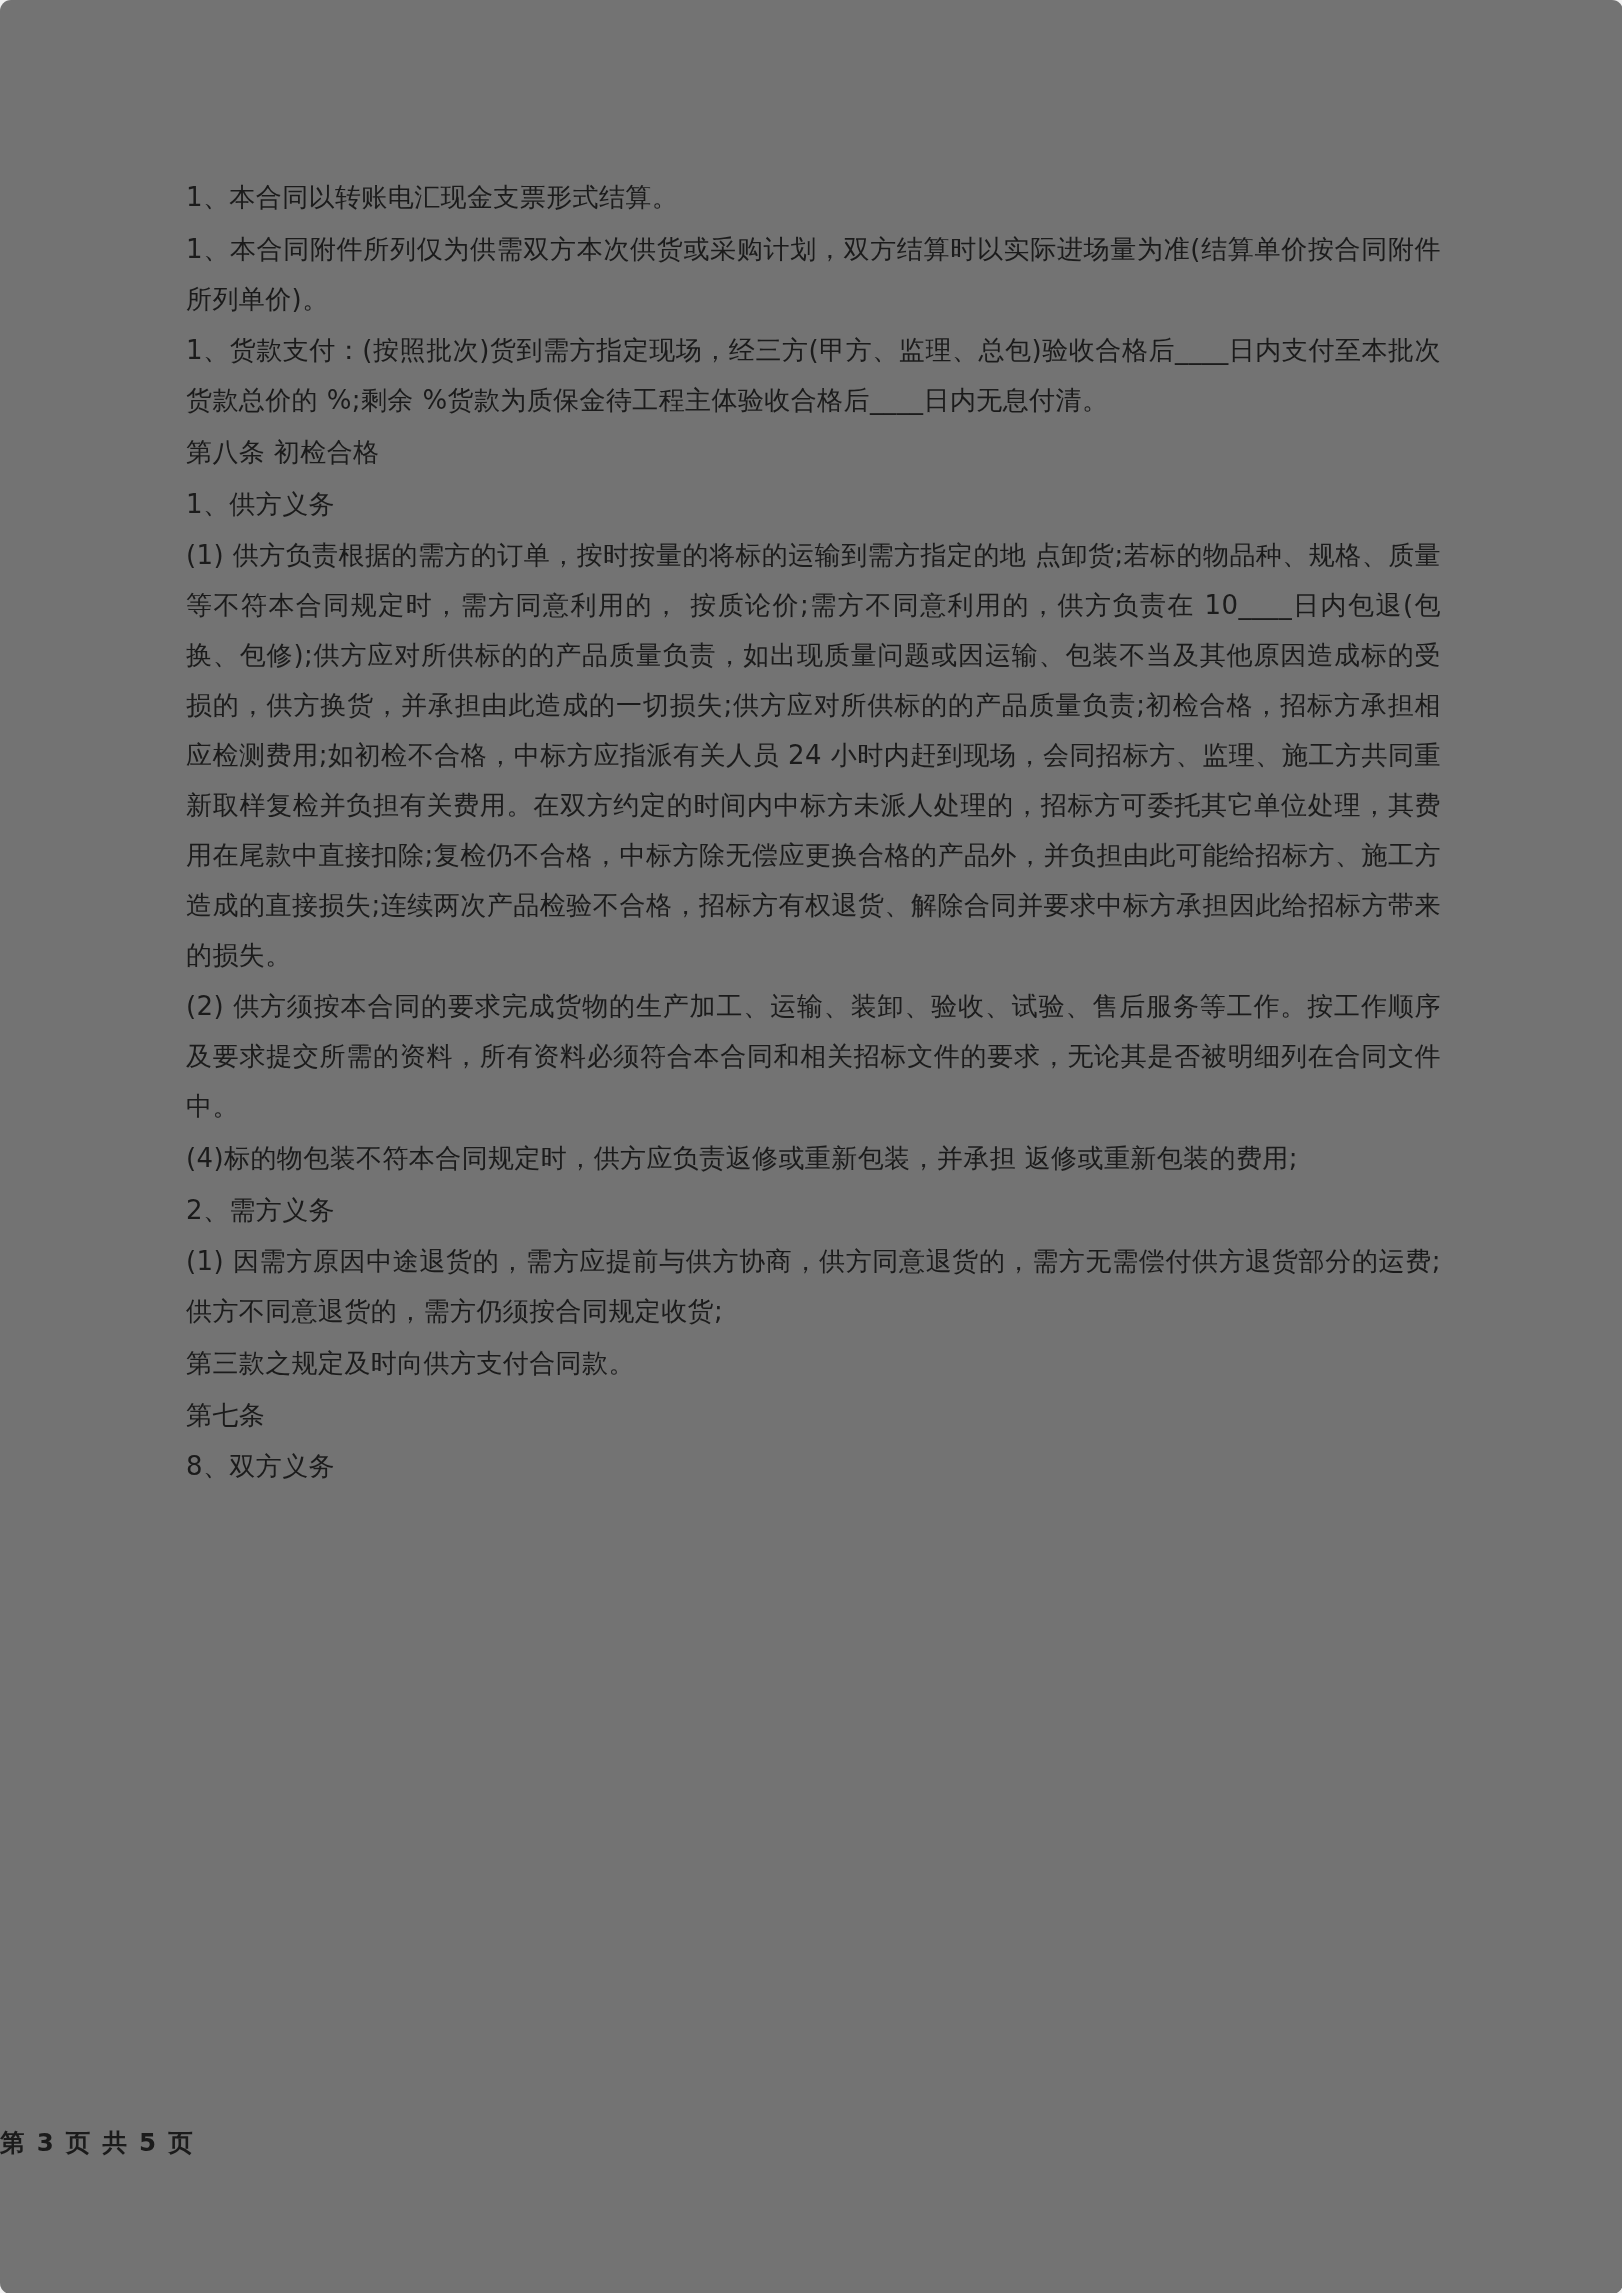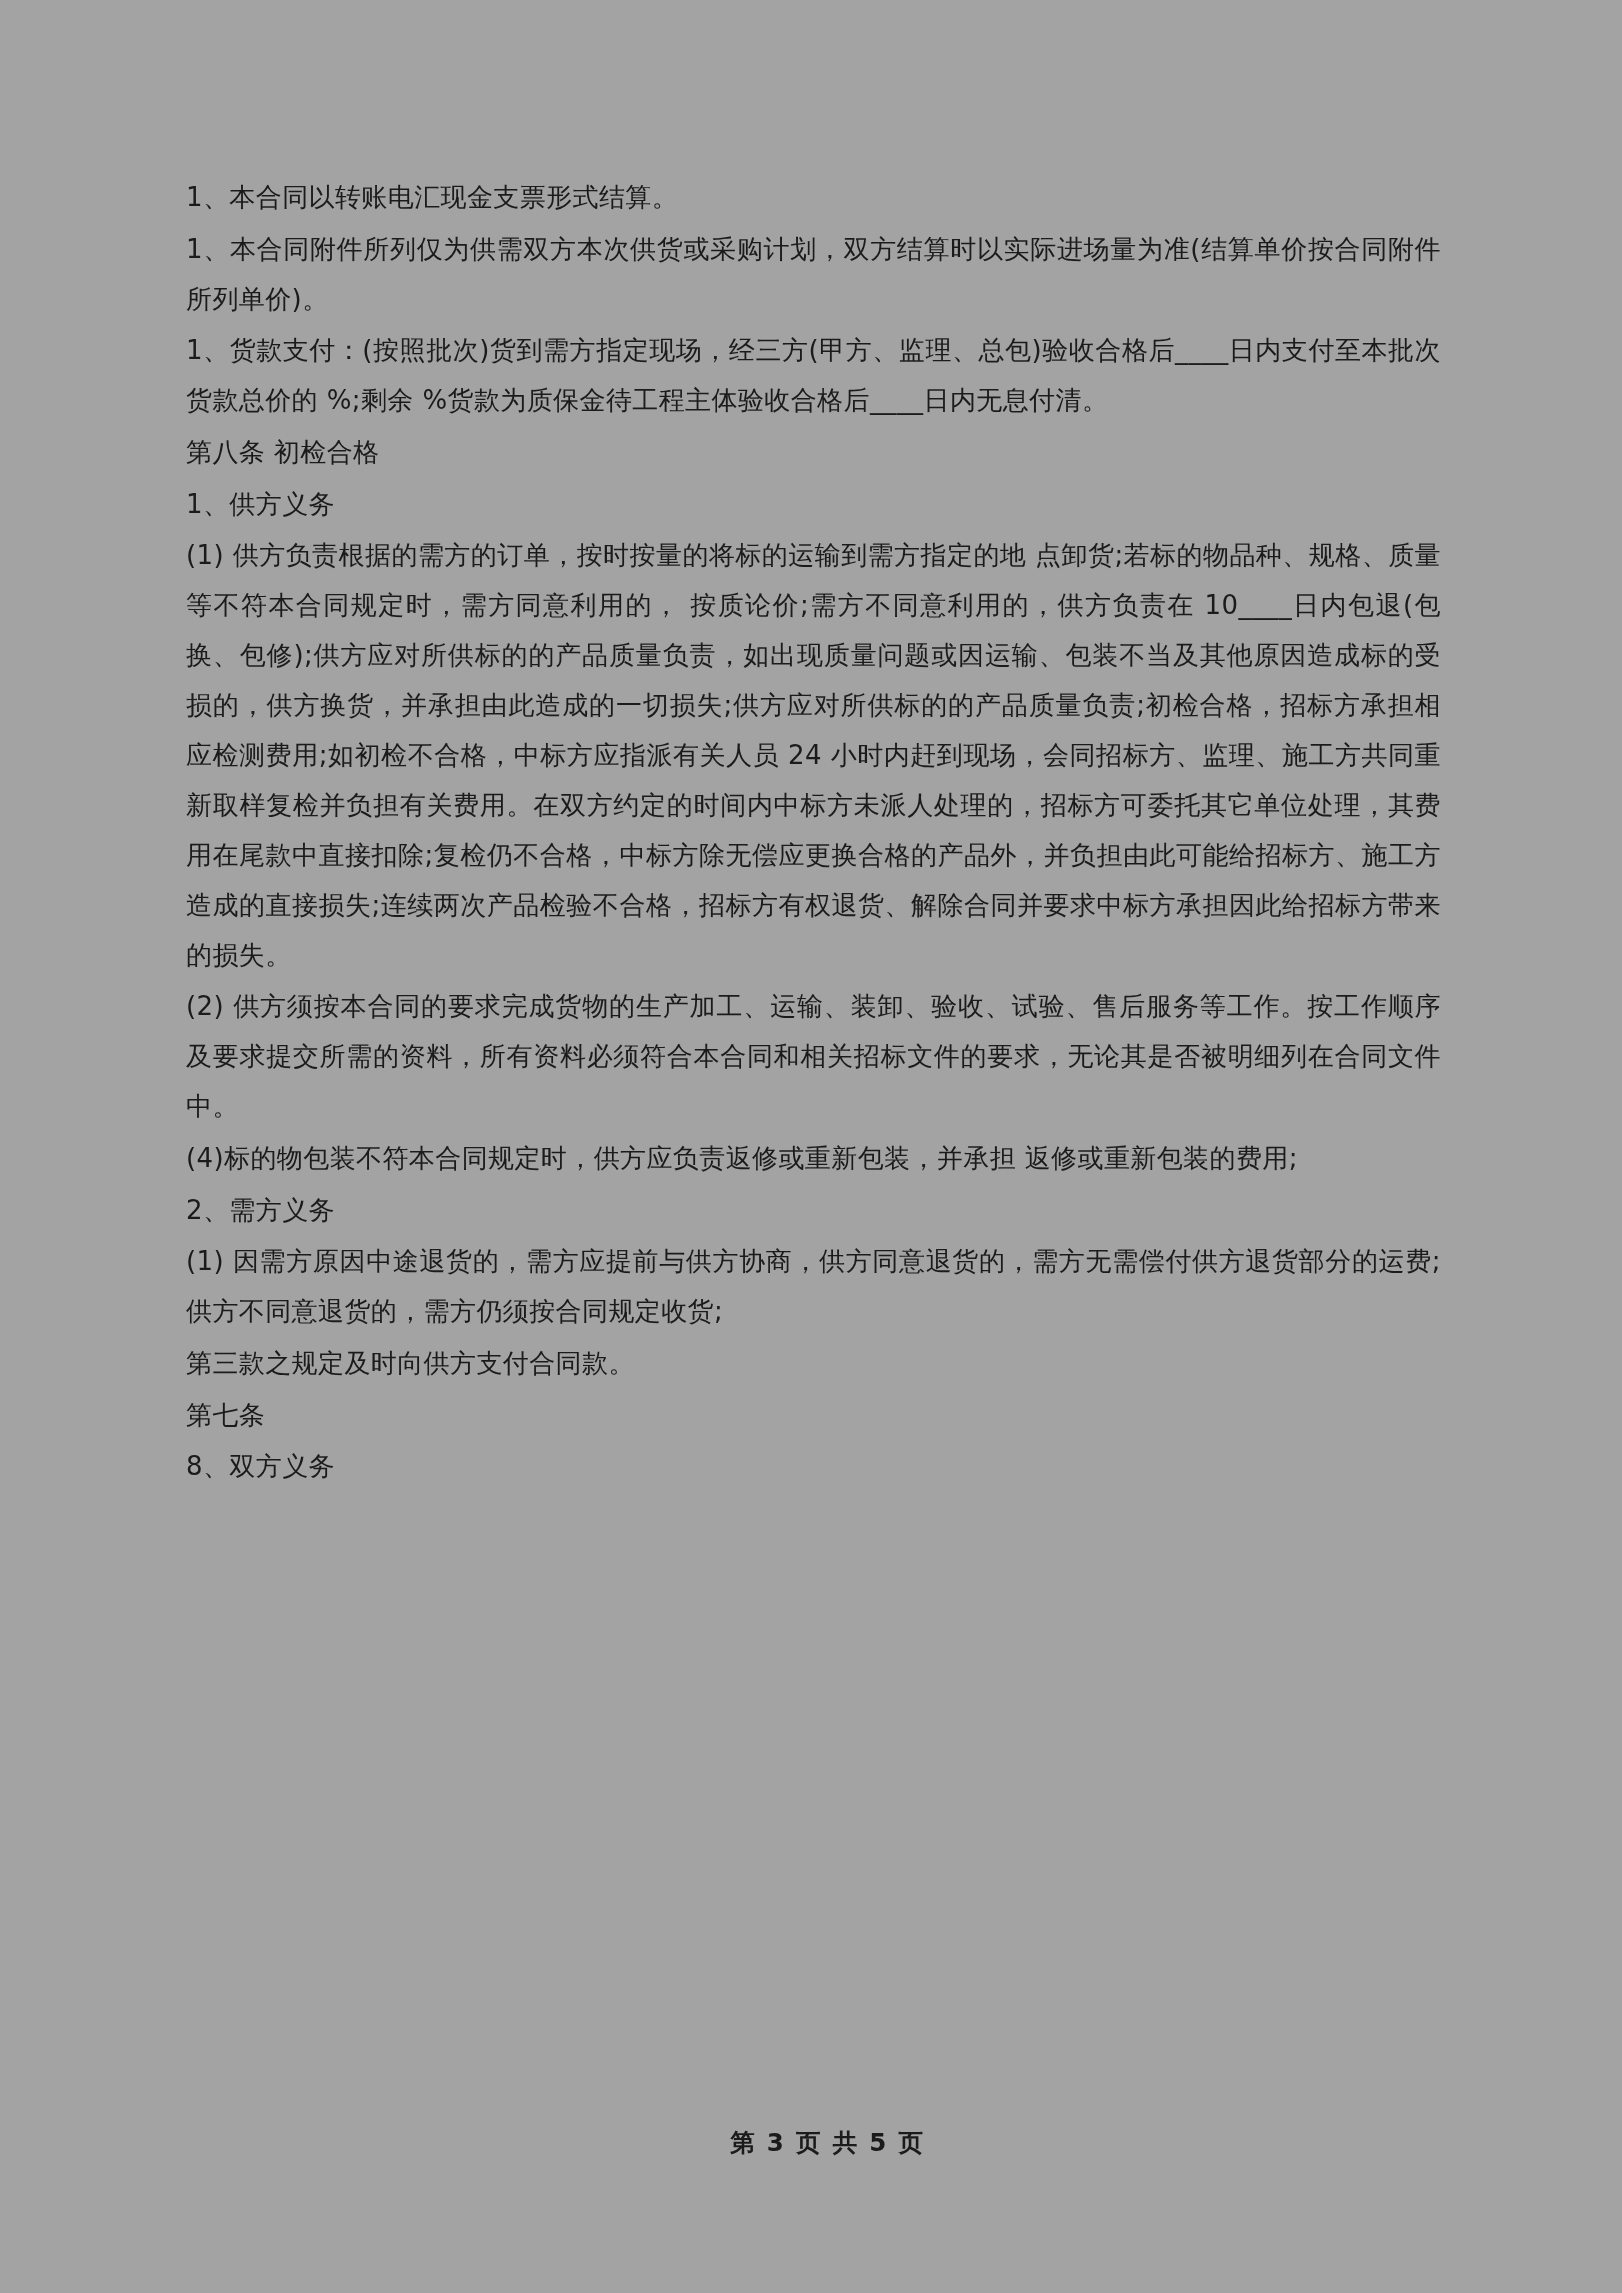--- a/index.html
+++ b/index.html
@@ -3,25 +3,26 @@
 <meta charset="utf-8">
 <style>
   html, body {
     margin: 0;
     padding: 0;
     background: #f0f0f0;
   }
   .page {
     width: 1623px;
     height: 2294px;
-    background: #a3a3a3;
+    background: #737373;
     margin: 0 auto;
     position: relative;
     box-sizing: border-box;
     font-family: "DejaVu Sans", "Liberation Sans", sans-serif;
+    border-radius: 11px;
   }
   .content {
     position: absolute;
     left: 186px;
     top: 173px;
     width: 1255px;
   }
   .para {
     font-size: 26px;
     line-height: 1.92;
@@ -29,26 +30,24 @@
     text-align: justify;
     text-justify: inter-ideograph;
     margin: 0 0 1.8px 0;
     letter-spacing: 0.4px;
   }
   .footer {
     position: absolute;
     left: 0;
     right: 0;
     bottom: 135px;
-    text-align: center;
     font-size: 24.5px;
     color: #1b1b1b;
     letter-spacing: 1.8px;
     font-weight: bold;
-    padding-left: 32px;
   }
 </style>
 </head>
 <body>
 
 <div class="page">
   <div class="content">
     <p class="para">1、本合同以转账电汇现金支票形式结算。</p>
     <p class="para">1、本合同附件所列仅为供需双方本次供货或采购计划，双方结算时以实际进场量为准(结算单价按合同附件所列单价)。</p>
     <p class="para">1、货款支付：(按照批次)货到需方指定现场，经三方(甲方、监理、总包)验收合格后____日内支付至本批次货款总价的 %;剩余 %货款为质保金待工程主体验收合格后____日内无息付清。</p>

